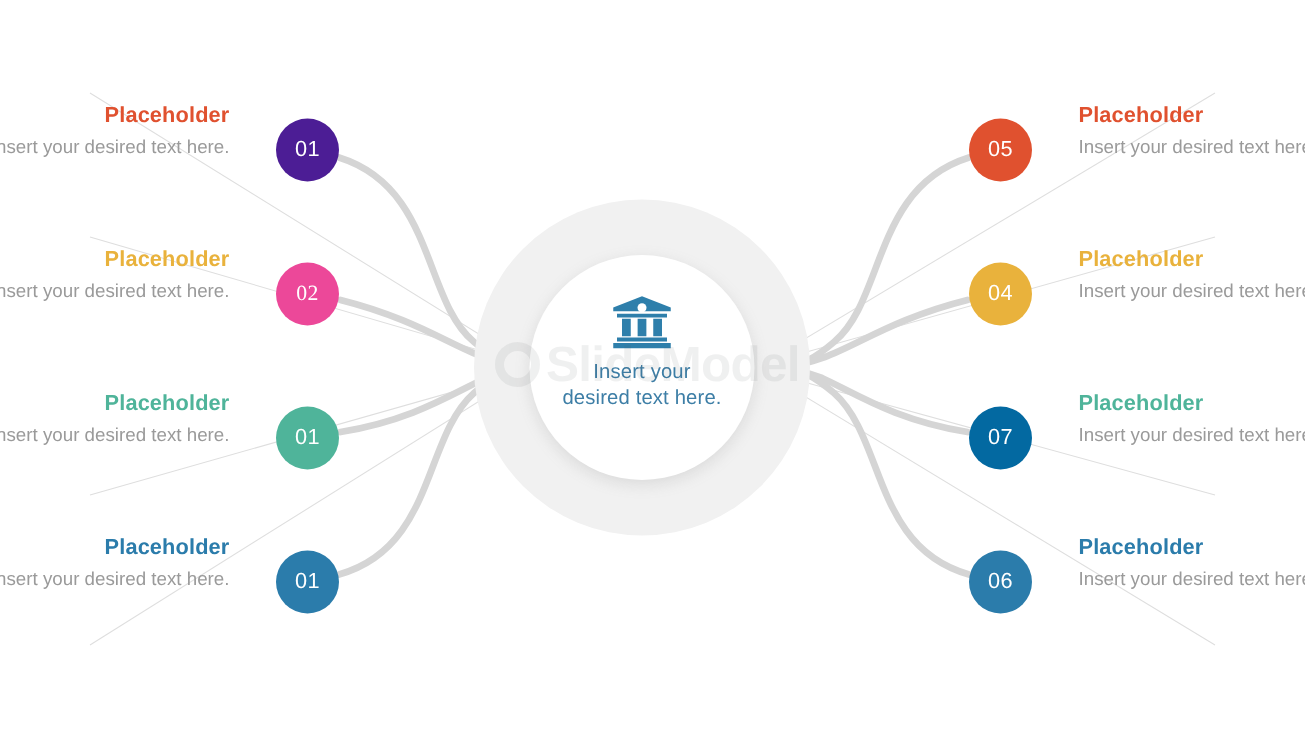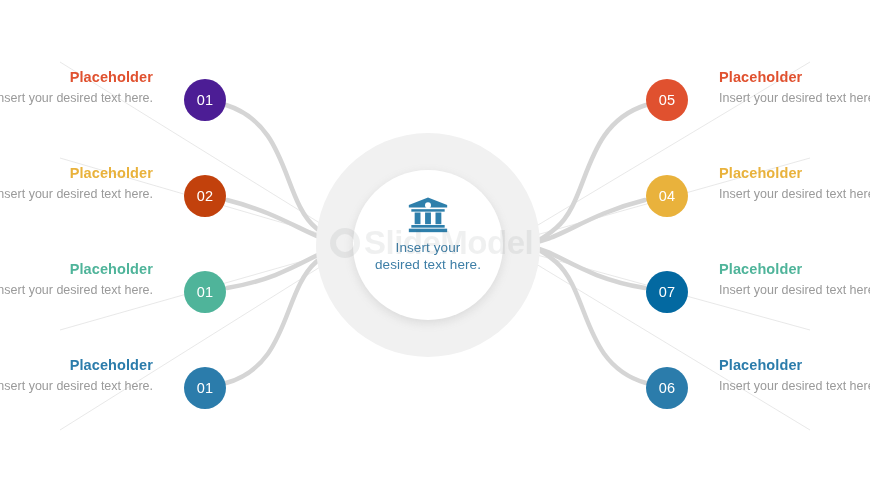--- a/index.html
+++ b/index.html
@@ -210,21 +210,21 @@
 
   <div id="nodes-container">
       <div class="node side-left" style="left: 205px; top: 100px;">
         <div class="node-bubble" style="background: #4c1d95; left: -21px; top: -21px;">01</div>
         <div class="node-textblock" style="top: -32px;">
           <div class="node-title" style="color: rgb(224, 81, 47);">Placeholder</div>
           <div class="node-desc">Insert your desired text here.</div>
         </div>
       </div>
       <div class="node side-left" style="left: 205px; top: 196px;">
-        <div class="node-bubble" style="background: #c2410c; left: -21px; top: -21px;">02</div>
+        <div class="node-bubble" style="background: #ec4899; left: -21px; top: -21px; font-family: Liberation Serif, serif;">02</div>
         <div class="node-textblock" style="top: -32px;">
           <div class="node-title" style="color: rgb(233, 178, 60);">Placeholder</div>
           <div class="node-desc">Insert your desired text here.</div>
         </div>
       </div>
       <div class="node side-left" style="left: 205px; top: 292px;">
         <div class="node-bubble" style="background: rgb(79, 180, 154); left: -21px; top: -21px;">01</div>
         <div class="node-textblock" style="top: -32px;">
           <div class="node-title" style="color: rgb(79, 180, 154);">Placeholder</div>
           <div class="node-desc">Insert your desired text here.</div>

